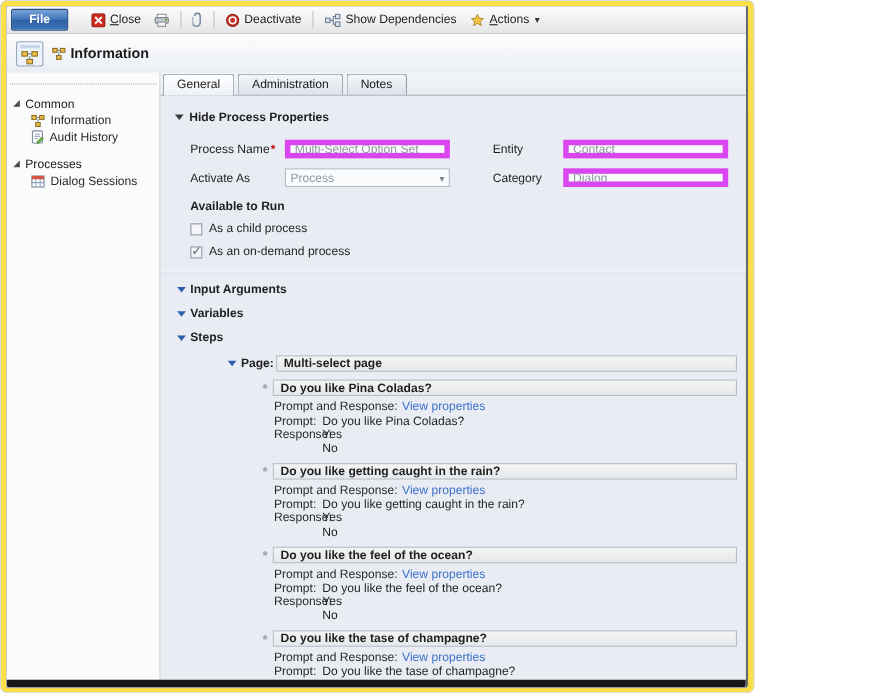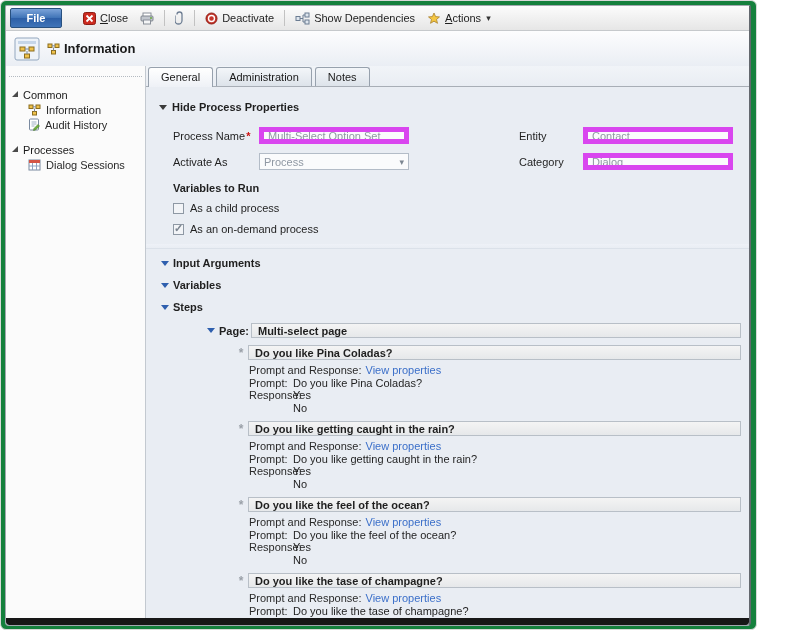--- a/index.html
+++ b/index.html
@@ -1,17 +1,17 @@
 <!DOCTYPE html>
 <html><head>
 <meta charset="utf-8">
 <style>
   * { box-sizing: border-box; margin: 0; padding: 0; }
   html,body { width:800px; height:630px; background:#fff; font-family:"Liberation Sans", sans-serif; }
-  .frame { position:relative; width:757px; height:630px; background:#15803d; border:1px solid #d9d9d9; border-radius:6px; overflow:hidden; }
+  .frame { position:relative; width:686px; height:630px; background:#fde047; border:1px solid #d9d9d9; border-radius:6px; overflow:hidden; }
   .window { position:absolute; left:4px; top:4px; right:5px; bottom:3px;
             border:1px solid #a2a8af; border-right:2px solid #63686e;
             border-radius:2px 2px 4px 4px; display:flex; flex-direction:column; background:#e9edf3; overflow:hidden; }
 
   
   .toolbar { height:25px; flex:0 0 25px; display:flex; align-items:center; gap:2px;
              background:linear-gradient(#fcfcfc,#e6e6e6); border-bottom:1px solid #c6c9cc; padding:0 6px 0 4px; }
   .file-btn { width:52px; height:20px; margin-right:14px; border:1px solid #28507f; border-radius:2px;
               background:linear-gradient(#7ba3d9 0%,#4175b8 48%,#2d5fa7 52%,#3f74b8 100%);
               color:#fff; font-size:11px; font-weight:bold; display:flex; align-items:center; justify-content:center; cursor:default; }
@@ -234,21 +234,21 @@
           <span class="f-label">Activate As</span>
           <div class="f-select">
             <span>Process</span>
             <span class="caret" style="color:#7c8691">▾</span>
           </div>
           <span class="f-spacer"></span>
           <span class="f-label-r">Category</span>
           <input class="f-input f-input-r" readonly="" value="Dialog" style="">
         </div>
 
-        <div class="avail">Variables to Run</div>
+        <div class="avail">Available to Run</div>
 
         <div class="chk-row">
           <span class="chk"></span>
           <span>As a child process</span>
         </div>
         <div class="chk-row">
           <span class="chk checked"></span>
           <span>As an on-demand process</span>
         </div>
 

